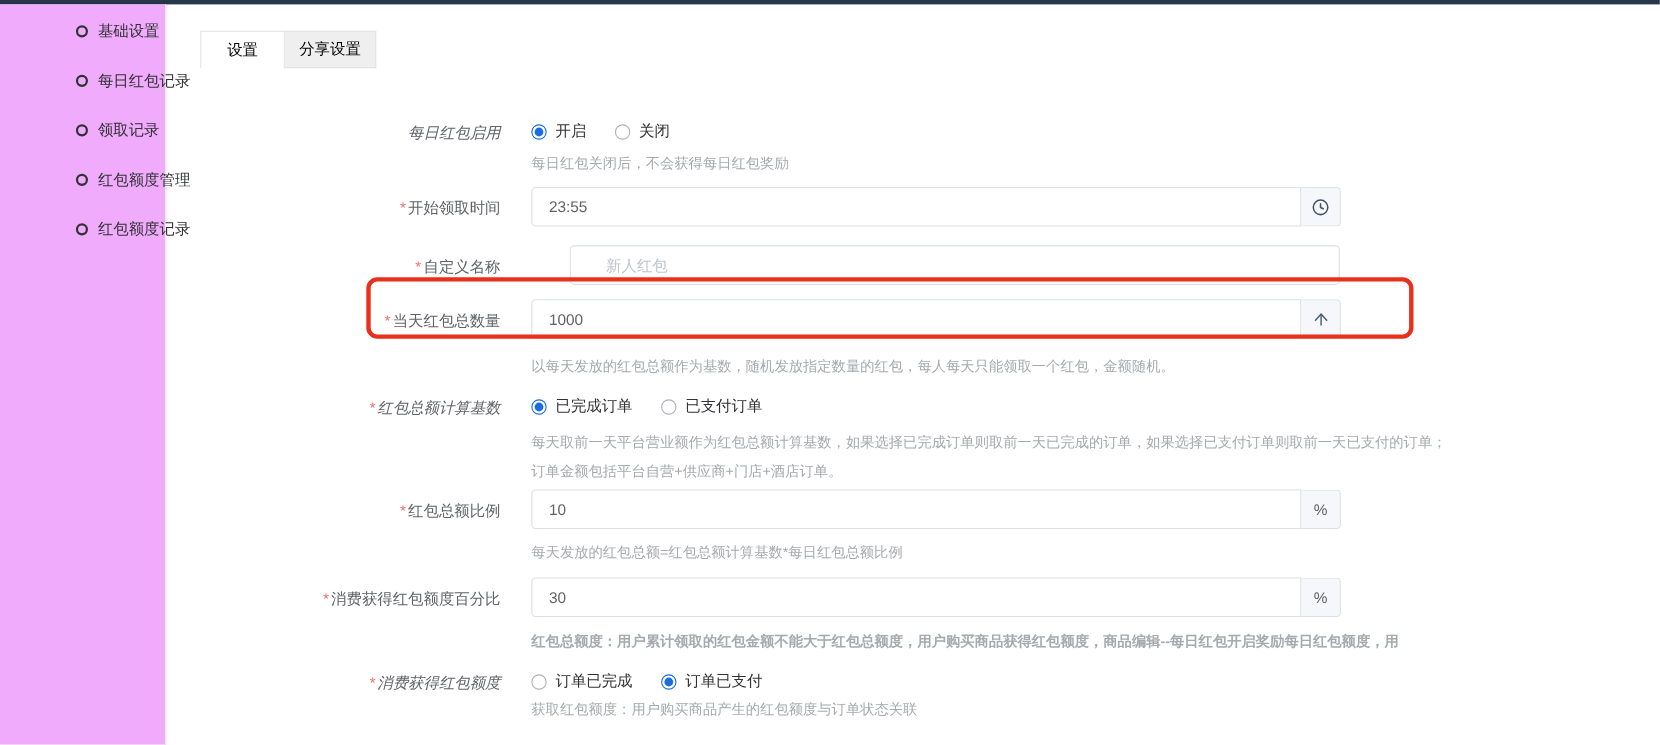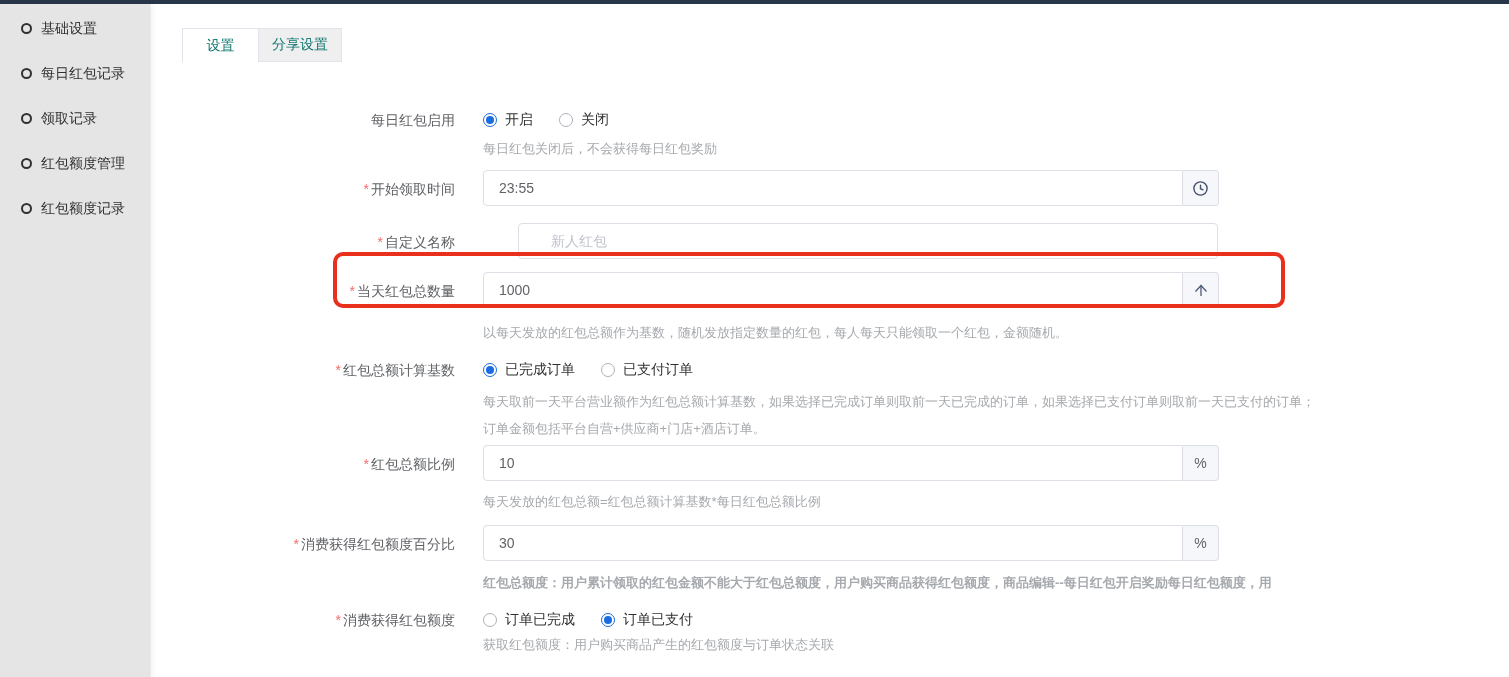--- a/index.html
+++ b/index.html
@@ -2,44 +2,44 @@
 <html><head>
 <meta charset="utf-8">
 <style>
   * { margin:0; padding:0; box-sizing:border-box; }
   html,body { width:1509px; height:677px; background:#fff; overflow:hidden;
     font-family:"Liberation Sans","DejaVu Sans",sans-serif; }
   .topbar { height:4px; width:100%; background:#273648; }
   .layout { display:flex; height:673px; }
 
   
-  .sidebar { width:151px; flex:0 0 151px; background:#e5e5e5;
+  .sidebar { width:151px; flex:0 0 151px; background:#f0abfc;
     border-right:1px solid #ececec; box-shadow:2px 0 5px rgba(0,0,0,.05);
-    padding-top:11px; }
+    padding-top:11px;padding-left:48px; }
   .side-item { display:flex; align-items:center; height:27px; padding-left:21px;
     margin-bottom:18px; cursor:pointer; }
   .side-dot { width:11px; height:11px; border:2px solid #303133; border-radius:50%;
     flex:0 0 11px; }
   .side-label { margin-left:9px; font-size:14px; color:#303133; white-space:nowrap; }
 
   
   .content { flex:1; position:relative; padding-left:31px; padding-top:24px; }
 
   .tabs { display:flex; height:34px; }
   .tab { display:flex; align-items:center; justify-content:center;
-    font-size:14px; color:#0f766e; cursor:pointer; }
+    font-size:14px; color:#000000; cursor:pointer; }
   .tab.active { width:77px; background:#fff; border:1px solid #e1e4ea; border-bottom:none; }
   .tab.inactive { width:83px; background:#efefef; border:1px solid #e1e4ea; border-left:none; }
 
   
   .form { margin-top:46px; }
   .frow { display:flex; }
   .flabel { width:301px; flex:0 0 301px; text-align:right; padding-right:28px;
     font-size:14px; color:#606266; line-height:20px; padding-top:9px; white-space:nowrap; }
-  .frow.radiorow .flabel { padding-top:2px; }
+  .frow.radiorow .flabel { padding-top:2px;font-style:italic; }
   .req { color:#f56c6c; margin-right:2px; }
   .fcontent { flex:1; min-width:0; }
 
   .igroup { display:flex; width:736px; }
   .igroup.noappend { width:700px; }
   .tinput { width:700px; height:36px; border:1px solid #dcdfe6; border-radius:4px;
     padding:0 15px; font-size:14px; color:#606266; outline:none;
     font-family:"Liberation Sans","DejaVu Sans",sans-serif; }
   .igroup .tinput { border-radius:4px 0 0 4px; }
   .igroup.noappend .tinput { border-radius:4px;padding-left:32px; }

